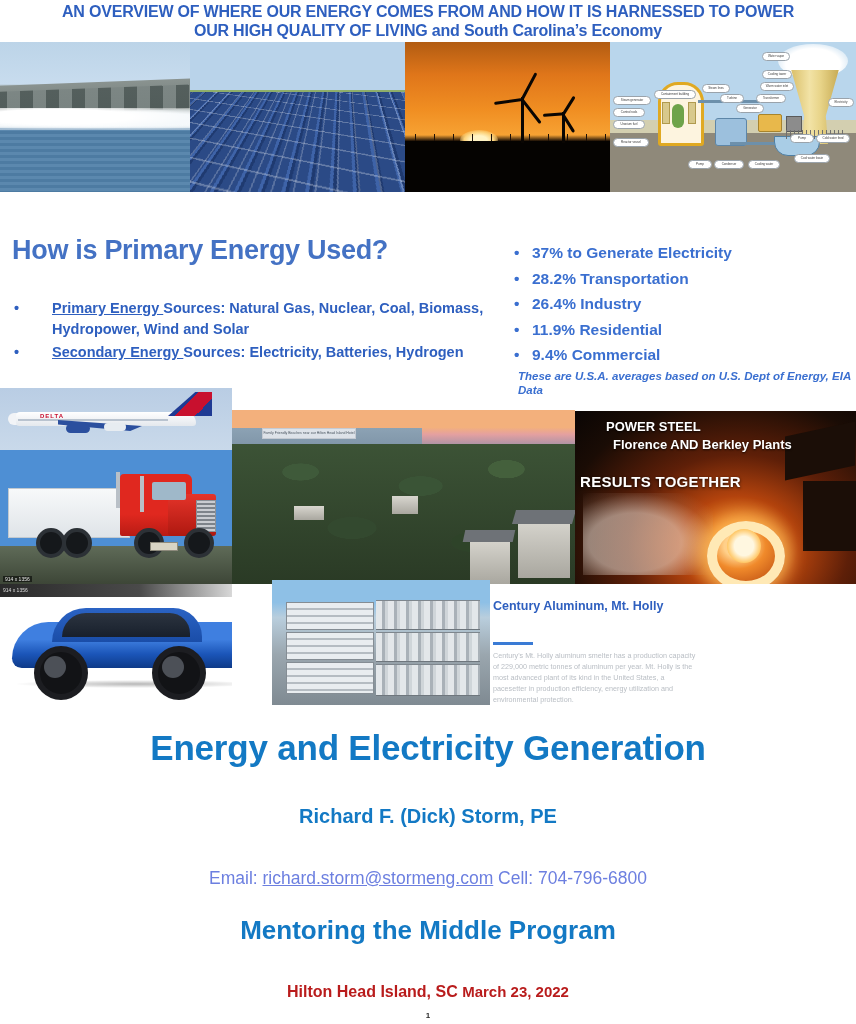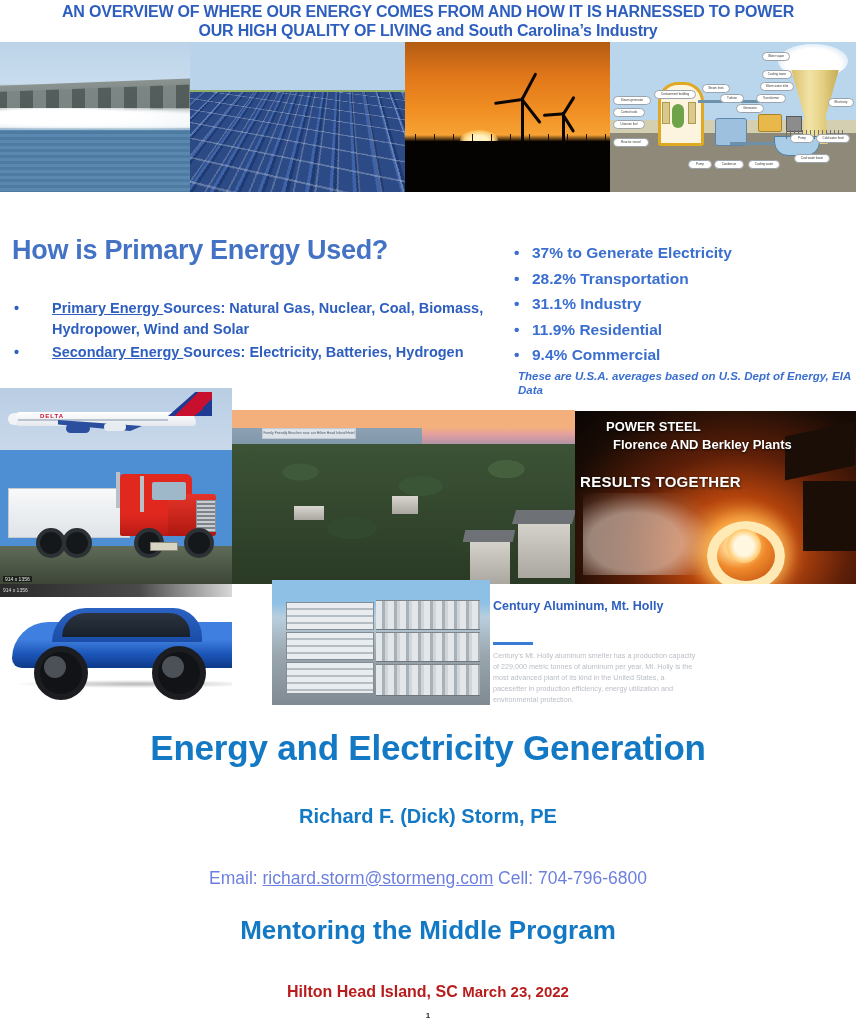--- a/index.html
+++ b/index.html
@@ -267,21 +267,21 @@
   #page-num { position:absolute; left:0; top:1011px; width:856px; text-align:center;
      color:#2b2b2b; font-size:8px; font-weight:bold; }
 </style>
 </head>
 <body>
 
 <div id="slide">
 
   <div id="header-title">
     <span class="l1">AN OVERVIEW OF WHERE OUR ENERGY COMES FROM AND HOW IT IS HARNESSED TO POWER</span>
-    <span class="l2">OUR HIGH QUALITY OF LIVING and South Carolina’s Industry</span>
+    <span class="l2">OUR HIGH QUALITY OF LIVING and South Carolina’s Economy</span>
   </div>
 
   <div id="photo-band">
 
     <div class="band-cell cell-hydro">
       <div class="dam-water"></div>
       <div class="dam-wall"></div>
       <div class="dam-gates"></div>
       <div class="dam-foam"></div>
     </div>
@@ -359,21 +359,21 @@
     <div class="rb-row">
       <span class="rb-dot">•</span>
       <span>37% to Generate Electricity</span>
     </div>
     <div class="rb-row">
       <span class="rb-dot">•</span>
       <span>28.2% Transportation</span>
     </div>
     <div class="rb-row">
       <span class="rb-dot">•</span>
-      <span>31.1% Industry</span>
+      <span>26.4% Industry</span>
     </div>
     <div class="rb-row">
       <span class="rb-dot">•</span>
       <span>11.9% Residential</span>
     </div>
     <div class="rb-row">
       <span class="rb-dot">•</span>
       <span>9.4% Commercial</span>
     </div>
   </div>

